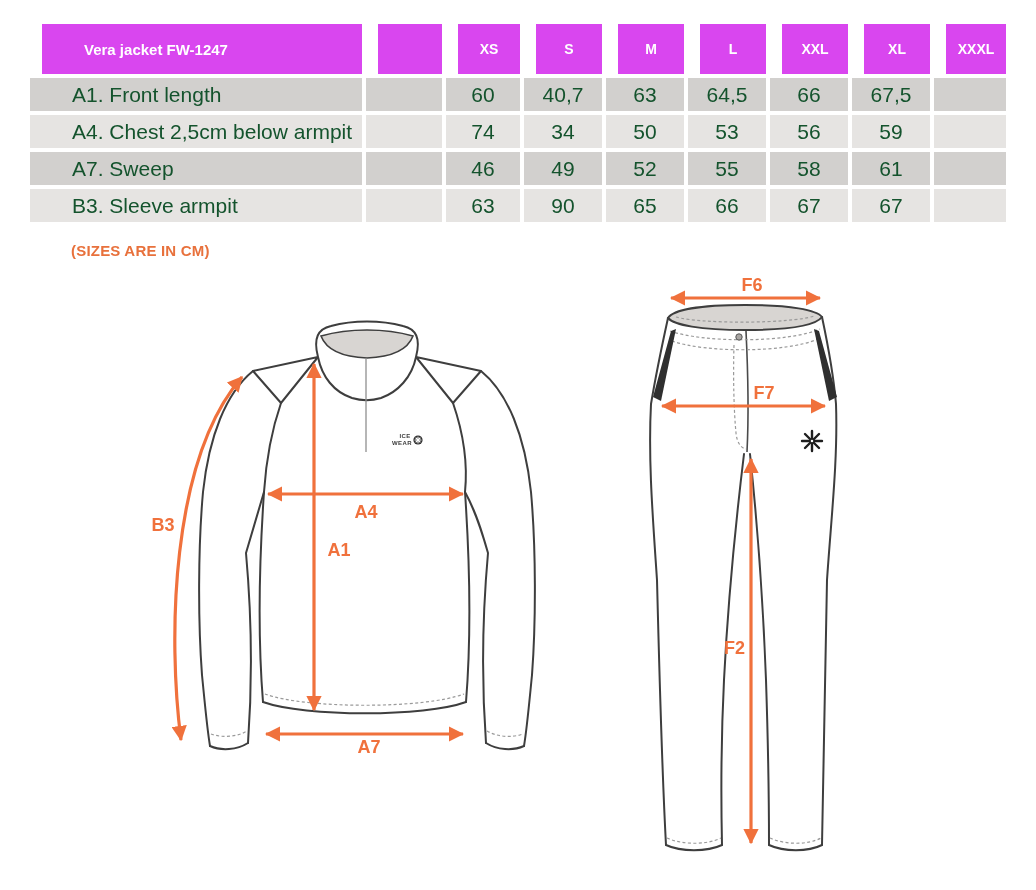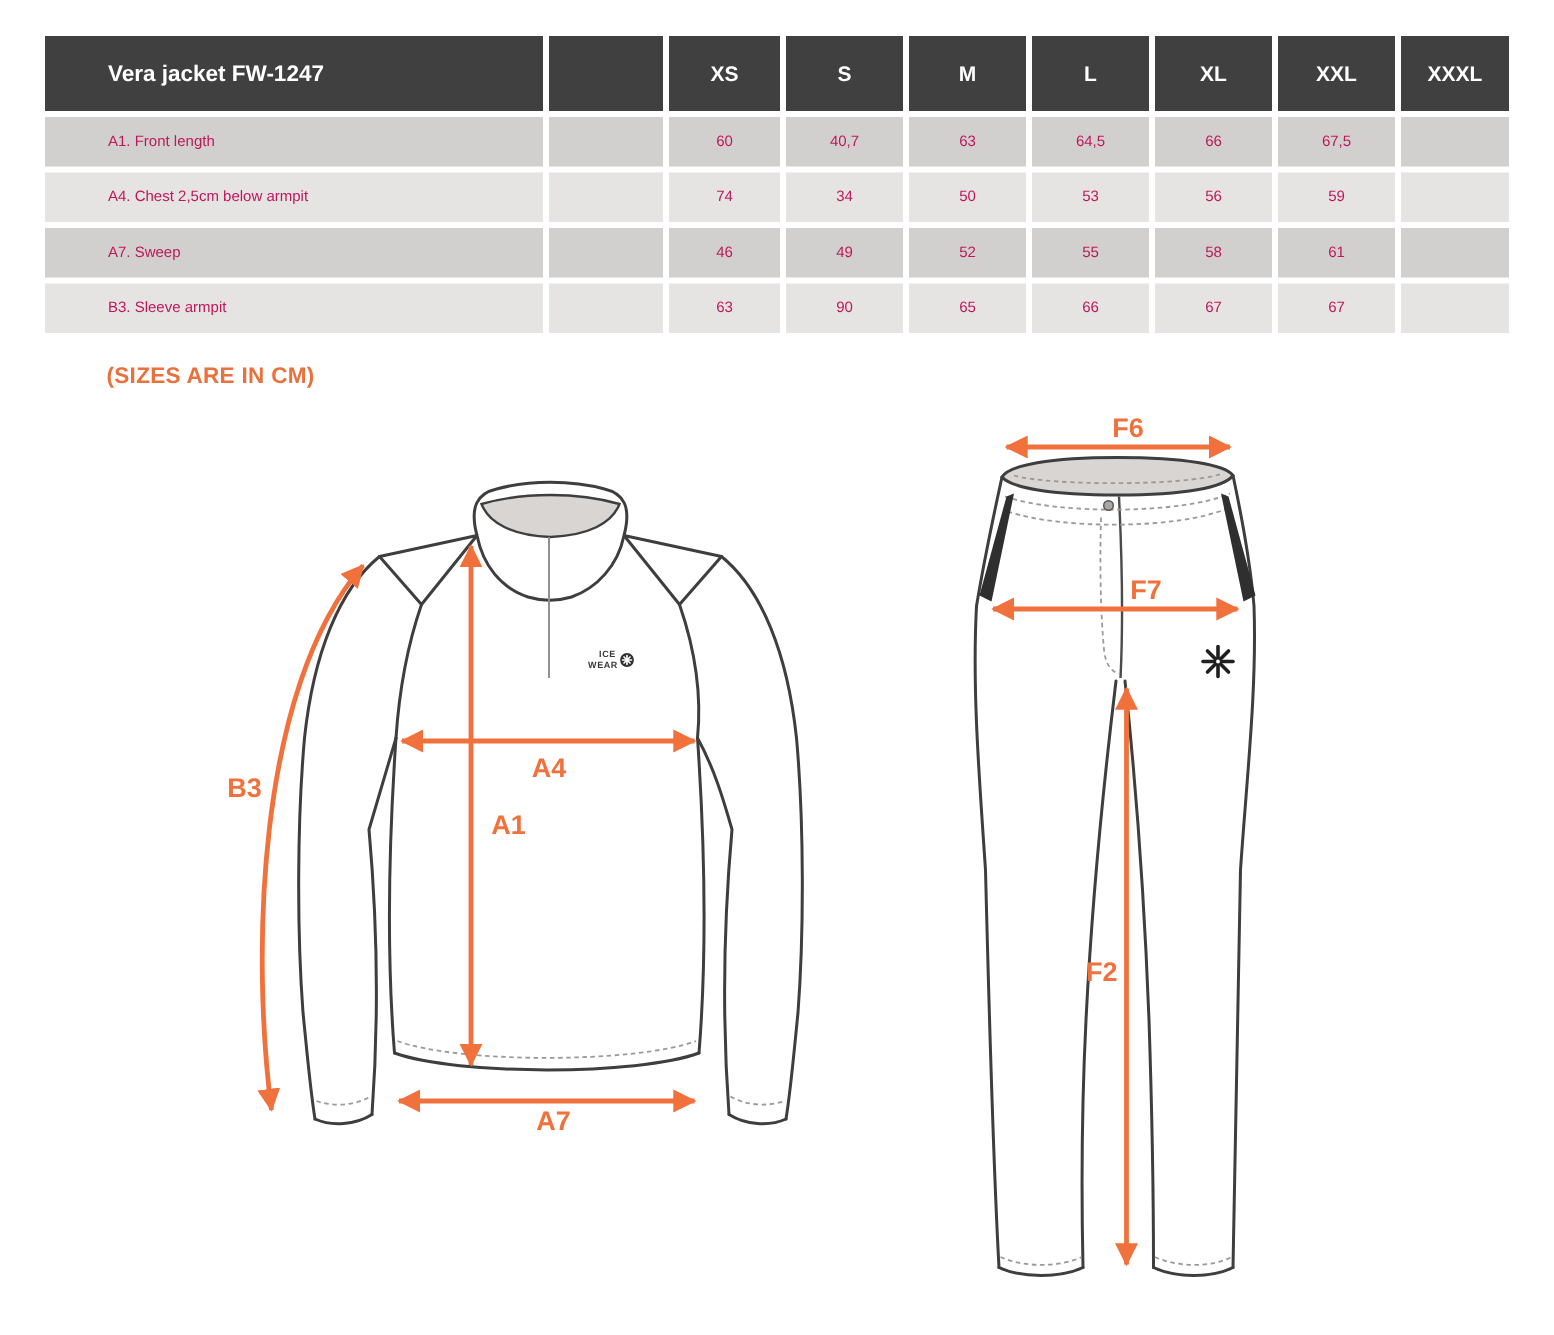--- a/index.html
+++ b/index.html
@@ -3,22 +3,22 @@
 <meta charset="utf-8">
 <style>
   html,body{margin:0;padding:0;background:#fff;}
   .page{position:relative;width:1036px;height:890px;background:#fff;overflow:hidden;
         font-family:"Liberation Sans",sans-serif;}
   
   .size-table{position:absolute;left:30px;top:24px;display:grid;
     grid-template-columns:332px 76px 74px 78px 78px 78px 78px 78px 72px;
     grid-template-rows:50px 33px 33px 33px 33px;gap:4px;}
   .c{display:flex;align-items:center;justify-content:center;
-     font-size:10px;color:#be185d;white-space:nowrap;}
-  .head{background:#404040;color:#fff;font-weight:700;font-size:14px;}
+     font-size:21px;color:#14532d;white-space:nowrap;}
+  .head{background:#d946ef;color:#fff;font-weight:700;font-size:14px;margin-left:12px;}
   .lab{justify-content:flex-start;padding-left:42px;}
   .title-cell{font-size:15px;}
   .dark{background:#D2D0CE;}
   .light{background:#E6E4E2;}
   
   .note{position:absolute;left:71px;top:242px;color:#E8713C;
         font-size:15px;font-weight:700;letter-spacing:.2px;}
   
   .diagram{position:absolute;left:0;top:270px;}
   .outline{fill:none;stroke:#3E3E3E;stroke-width:2;stroke-linecap:round;stroke-linejoin:round;}
@@ -36,22 +36,22 @@
 <div class="page">
 
   <div class="size-table">
 
     <div class="c head lab title-cell">Vera jacket FW-1247</div>
     <div class="c head"></div>
     <div class="c head">XS</div>
     <div class="c head">S</div>
     <div class="c head">M</div>
     <div class="c head">L</div>
+    <div class="c head">XXL</div>
     <div class="c head">XL</div>
-    <div class="c head">XXL</div>
     <div class="c head">XXXL</div>
 
     <div class="c dark lab">A1. Front length</div>
     <div class="c dark"></div>
     <div class="c dark">60</div>
     <div class="c dark">40,7</div>
     <div class="c dark">63</div>
     <div class="c dark">64,5</div>
     <div class="c dark">66</div>
     <div class="c dark">67,5</div>

